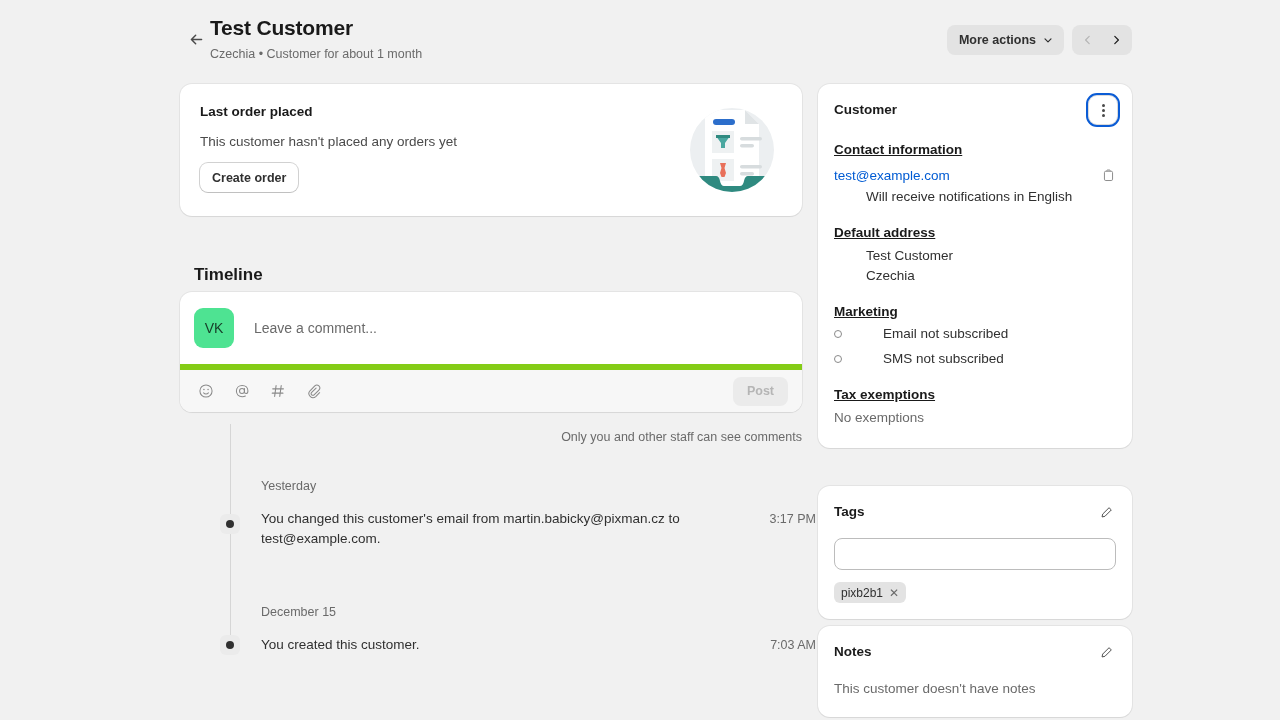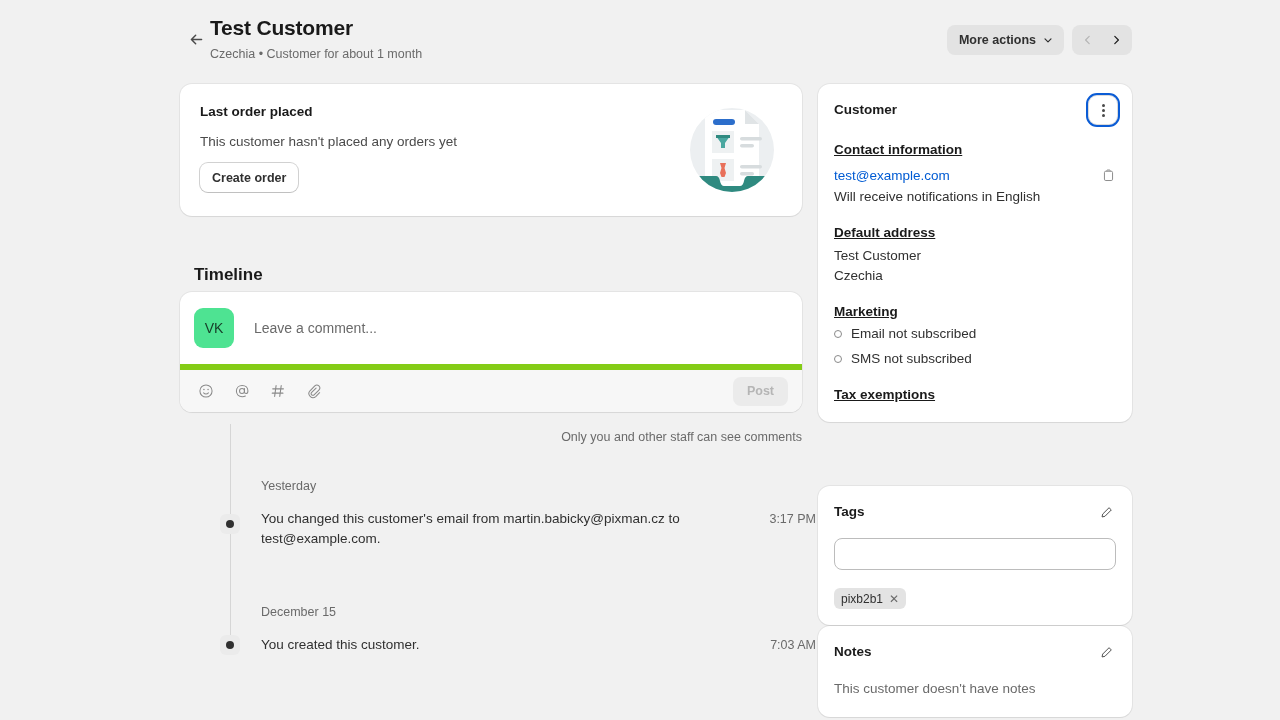--- a/index.html
+++ b/index.html
@@ -173,21 +173,21 @@
     display: flex; align-items: center; justify-content: space-between;
   }
   .email-link {
     font-size: 13.5px; color: #005bd3; text-decoration: none; cursor: pointer;
   }
   .copy-btn {
     width: 24px; height: 24px; border: none; background: transparent;
     display: flex; align-items: center; justify-content: center;
     border-radius: 6px; cursor: pointer; color: #8a8a8a; margin-right: -4px;
   }
-  .body-text { font-size: 13.5px; color: #303030; line-height: 20px; }
+  .body-text { font-size: 13.5px; color: #303030; line-height: 20px; margin-left: 32px; }
   .muted-text { font-size: 13.5px; color: #6a6a6a; line-height: 20px; }
   .mk-row { display: flex; align-items: center; gap: 9px; margin-top: 5px; }
   .mk-bullet {
     width: 8px; height: 8px; border-radius: 50%;
     border: 1px solid #8a8a8a; background: transparent; flex: 0 0 auto;
   }
 
   .tags-card { top: 486px; padding: 18px 16px 16px; }
   .notes-card { top: 626px; padding: 18px 16px 18px; }
   .icon-btn {
@@ -197,21 +197,21 @@
     margin-top: -5px; margin-right: -3px;
   }
   .tags-input {
     width: 100%; height: 32px; margin-top: 13px;
     border-radius: 8px; border: 1px solid #bcbcbc; background: #fff;
     padding: 0 10px; font-family: inherit; font-size: 13px; color: #303030;
     outline: none;
   }
   .tag-chip {
     display: inline-flex; align-items: center; gap: 6px;
-    margin-top: 18px; height: 21px; padding: 0 7px;
+    margin-top: 12px; height: 21px; padding: 0 7px;
     background: #e3e3e3; border-radius: 6px;
     font-size: 12px; color: #303030;
   }
   .tag-x { color: #6a6a6a; cursor: pointer; font-size: 12px; line-height: 1; }
   .mt6 { margin-top: 6px; }
   .mt14 { margin-top: 14px; }
   .mt18 { margin-top: 18px; }
 </style>
 </head>
 <body>
@@ -380,20 +380,21 @@
     <div class="mk-row">
       <span class="mk-bullet"></span>
       <span class="body-text">Email not subscribed</span>
     </div>
     <div class="mk-row">
       <span class="mk-bullet"></span>
       <span class="body-text">SMS not subscribed</span>
     </div>
 
     <div class="sub-head mt18">Tax exemptions</div>
+    <div class="muted-text mt6">No exemptions</div>
   </div>
 
   <div class="card side tags-card">
     <div class="sec-head">
       <div class="sec-title">Tags</div>
       <button class="icon-btn">
         <svg width="15" height="15" viewBox="0 0 20 20" fill="none">
           <path d="M13.4 3.6l3 3L7.9 15.1l-3.8.8.8-3.8 8.5-8.5z" stroke="currentColor" stroke-width="1.3" stroke-linejoin="round"></path>
         </svg>
       </button>

